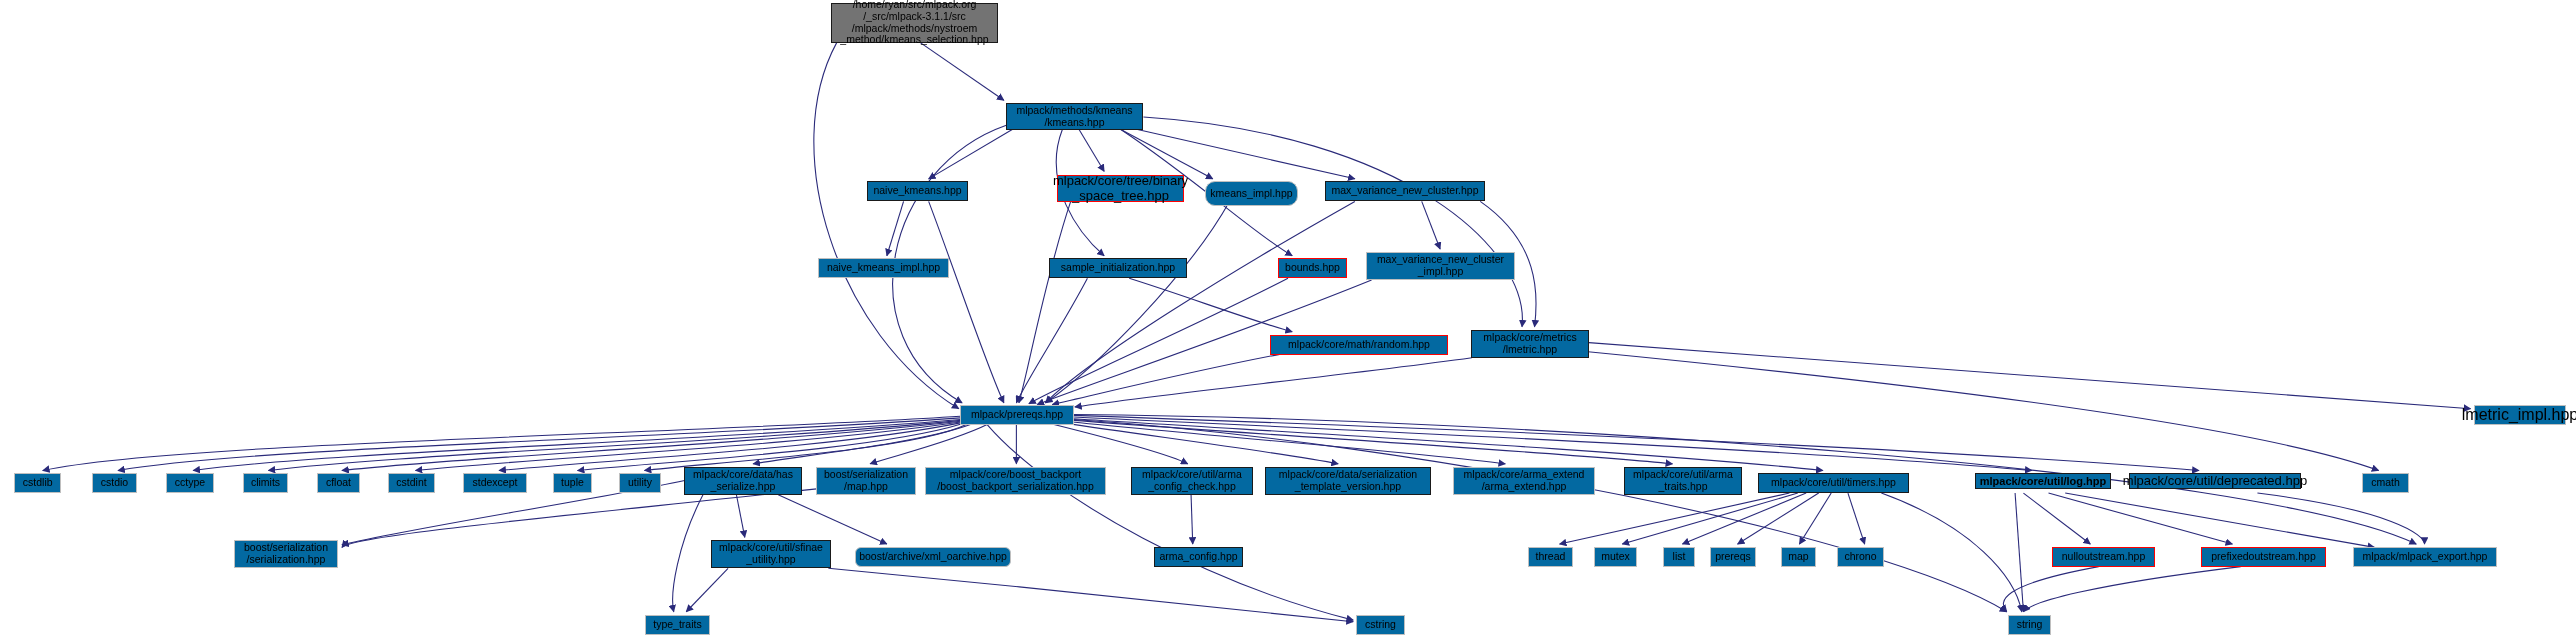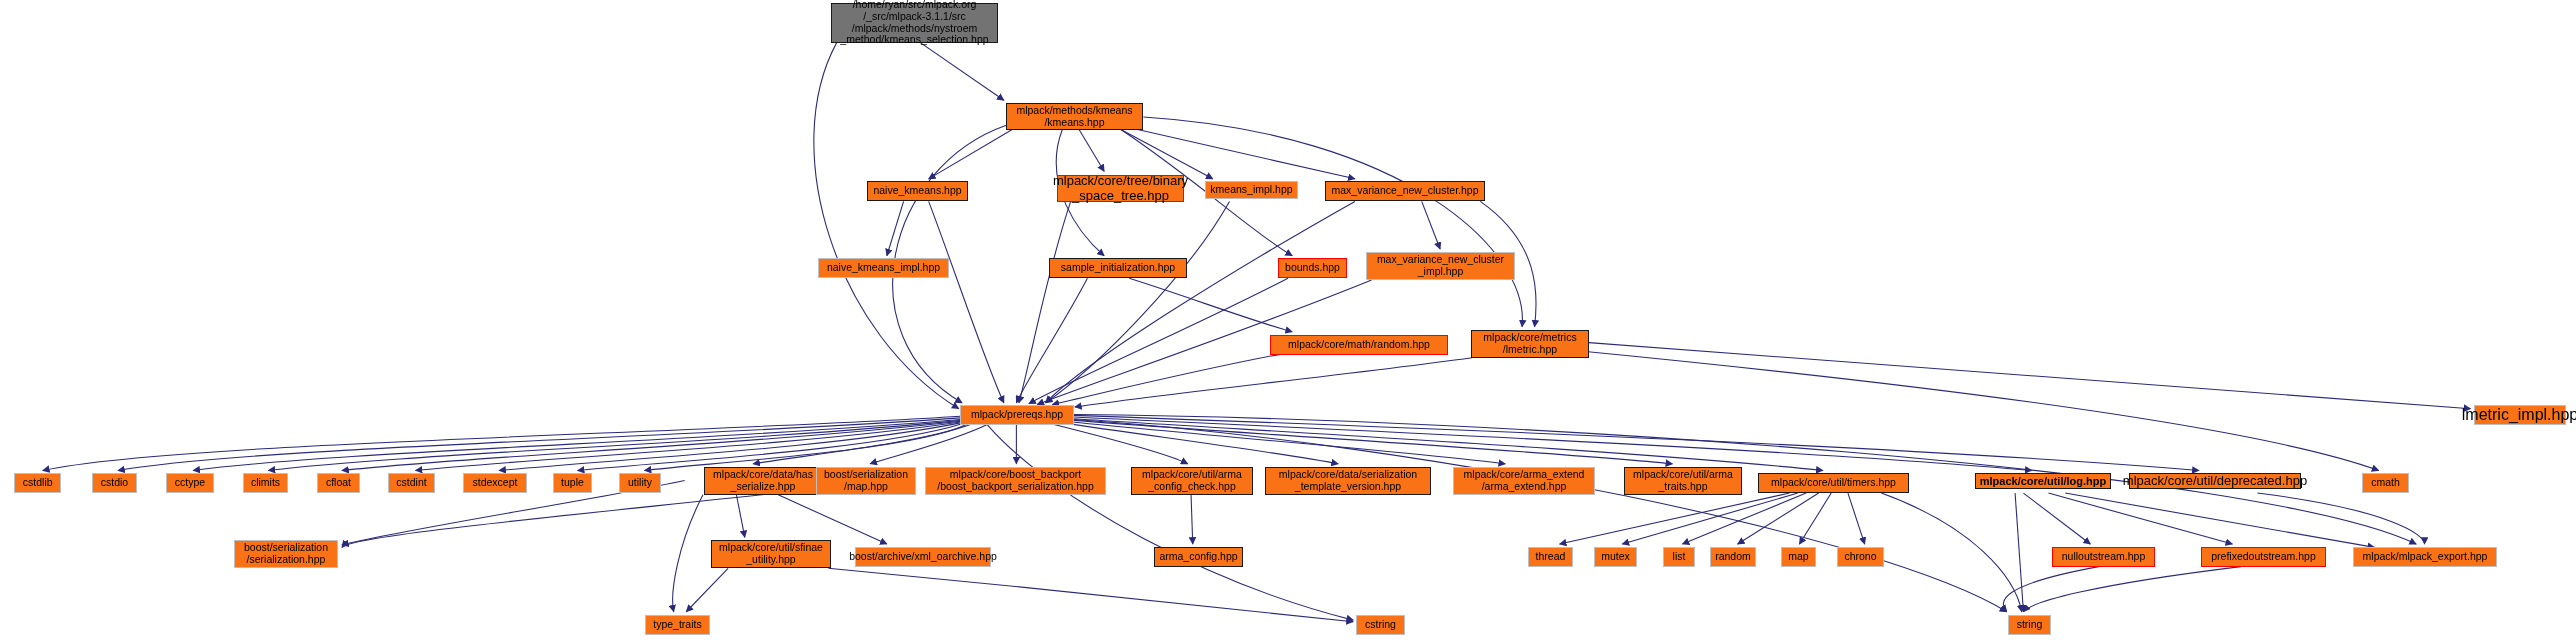--- a/index.html
+++ b/index.html
@@ -22,21 +22,21 @@
     height: 641px;
     pointer-events: none;
   }
   .node {
     position: absolute;
     box-sizing: border-box;
     display: flex;
     align-items: center;
     justify-content: center;
     text-align: center;
-    background: #f97316;
+    background: #0369a1;
     color: #000000;
     line-height: 1.12;
     white-space: pre-line;
     z-index: 5;
   }
   
   .b-grey   { border: 0.8px solid #bfbfbf; }
   .b-black  { border: 1.3px solid #1a1a1a; }
   .b-red    { border: 1.5px solid #ff0000; }
   .b-root   { border: 1.5px solid #1a1a1a; background: #737373; }
@@ -126,42 +126,42 @@
   <div id="node-layer">
       <div class="node b-root" style="left: 831px; top: 2.5px; width: 167px; height: 40px; font-size: 10.5px;">/home/ryan/src/mlpack.org
 /_src/mlpack-3.1.1/src
 /mlpack/methods/nystroem
 _method/kmeans_selection.hpp</div>
       <div class="node b-black" style="left: 1006px; top: 103px; width: 137px; height: 27px; font-size: 10.5px;">mlpack/methods/kmeans
 /kmeans.hpp</div>
       <div class="node b-black" style="left: 867px; top: 181px; width: 101px; height: 20px; font-size: 10.5px;">naive_kmeans.hpp</div>
       <div class="node b-red" style="left: 1057px; top: 175px; width: 127px; height: 27px; font-size: 13px;">mlpack/core/tree/binary
 _space_tree.hpp</div>
-      <div class="node b-grey" style="left: 1205px; top: 181px; width: 93px; height: 18px; font-size: 10.5px;">kmeans_impl.hpp</div>
+      <div class="node b-grey" style="left: 1205px; top: 181px; width: 93px; height: 25px; font-size: 10.5px; border-radius: 10px;">kmeans_impl.hpp</div>
       <div class="node b-black" style="left: 1325px; top: 181px; width: 160px; height: 20px; font-size: 10.5px;">max_variance_new_cluster.hpp</div>
       <div class="node b-grey" style="left: 818px; top: 258px; width: 131px; height: 20px; font-size: 10.5px;">naive_kmeans_impl.hpp</div>
       <div class="node b-black" style="left: 1049px; top: 258px; width: 138px; height: 20px; font-size: 10.5px;">sample_initialization.hpp</div>
       <div class="node b-red" style="left: 1278px; top: 258px; width: 69px; height: 20px; font-size: 10.5px;">bounds.hpp</div>
       <div class="node b-grey" style="left: 1366px; top: 252px; width: 149px; height: 28.4px; font-size: 10.5px;">max_variance_new_cluster
 _impl.hpp</div>
       <div class="node b-red" style="left: 1270px; top: 335px; width: 178px; height: 20px; font-size: 10.5px;">mlpack/core/math/random.hpp</div>
       <div class="node b-black" style="left: 1471px; top: 330px; width: 118px; height: 28.4px; font-size: 10.5px;">mlpack/core/metrics
 /lmetric.hpp</div>
       <div class="node b-grey" style="left: 960px; top: 405px; width: 114px; height: 20px; font-size: 10.5px;">mlpack/prereqs.hpp</div>
       <div class="node b-grey" style="left: 2474px; top: 405px; width: 92px; height: 20px; font-size: 16px;">lmetric_impl.hpp</div>
       <div class="node b-grey" style="left: 14.2px; top: 473px; width: 47px; height: 20px; font-size: 10.5px;">cstdlib</div>
       <div class="node b-grey" style="left: 92px; top: 473px; width: 45px; height: 20px; font-size: 10.5px;">cstdio</div>
       <div class="node b-grey" style="left: 166px; top: 473px; width: 48px; height: 20px; font-size: 10.5px;">cctype</div>
       <div class="node b-grey" style="left: 243px; top: 473px; width: 45px; height: 20px; font-size: 10.5px;">climits</div>
       <div class="node b-grey" style="left: 317px; top: 473px; width: 43px; height: 20px; font-size: 10.5px;">cfloat</div>
       <div class="node b-grey" style="left: 388px; top: 473px; width: 47px; height: 20px; font-size: 10.5px;">cstdint</div>
       <div class="node b-grey" style="left: 463px; top: 473px; width: 64px; height: 20px; font-size: 10.5px;">stdexcept</div>
       <div class="node b-grey" style="left: 553px; top: 473px; width: 39px; height: 20px; font-size: 10.5px;">tuple</div>
       <div class="node b-grey" style="left: 619px; top: 473px; width: 42px; height: 20px; font-size: 10.5px;">utility</div>
-      <div class="node b-black" style="left: 684px; top: 467px; width: 118px; height: 28.4px; font-size: 10.5px; margin-left: 20px;">mlpack/core/data/has
+      <div class="node b-black" style="left: 684px; top: 467px; width: 118px; height: 28.4px; font-size: 10.5px;">mlpack/core/data/has
 _serialize.hpp</div>
       <div class="node b-grey" style="left: 816px; top: 467px; width: 100px; height: 28.4px; font-size: 10.5px;">boost/serialization
 /map.hpp</div>
       <div class="node b-grey" style="left: 925px; top: 467px; width: 181px; height: 28.4px; font-size: 10.5px;">mlpack/core/boost_backport
 /boost_backport_serialization.hpp</div>
       <div class="node b-black" style="left: 1131px; top: 467px; width: 122px; height: 28.4px; font-size: 10.5px;">mlpack/core/util/arma
 _config_check.hpp</div>
       <div class="node b-black" style="left: 1265px; top: 467px; width: 166px; height: 28.4px; font-size: 10.5px;">mlpack/core/data/serialization
 _template_version.hpp</div>
       <div class="node b-grey" style="left: 1453px; top: 467px; width: 142px; height: 28.4px; font-size: 10.5px;">mlpack/core/arma_extend
@@ -169,26 +169,26 @@
       <div class="node b-black" style="left: 1624px; top: 467px; width: 118px; height: 28.4px; font-size: 10.5px;">mlpack/core/util/arma
 _traits.hpp</div>
       <div class="node b-black" style="left: 1758px; top: 473px; width: 151px; height: 20px; font-size: 10.5px;">mlpack/core/util/timers.hpp</div>
       <div class="node b-black" style="left: 1975px; top: 473px; width: 136px; height: 16px; font-size: 11px; font-weight: bold;">mlpack/core/util/log.hpp</div>
       <div class="node b-black" style="left: 2129px; top: 473px; width: 172px; height: 16px; font-size: 13px;">mlpack/core/util/deprecated.hpp</div>
       <div class="node b-grey" style="left: 2362px; top: 473px; width: 47px; height: 20px; font-size: 10.5px;">cmath</div>
       <div class="node b-grey" style="left: 234px; top: 540px; width: 104px; height: 28.4px; font-size: 10.5px;">boost/serialization
 /serialization.hpp</div>
       <div class="node b-black" style="left: 711px; top: 540px; width: 120px; height: 28.4px; font-size: 10.5px;">mlpack/core/util/sfinae
 _utility.hpp</div>
-      <div class="node b-grey" style="left: 855px; top: 547px; width: 136px; height: 20px; font-size: 10.5px;">boost/archive/xml_oarchive.hpp</div>
+      <div class="node b-grey" style="left: 855px; top: 547px; width: 156px; height: 20px; font-size: 10.5px; border-radius: 6px;">boost/archive/xml_oarchive.hpp</div>
       <div class="node b-black" style="left: 1154px; top: 547px; width: 89px; height: 20px; font-size: 10.5px;">arma_config.hpp</div>
       <div class="node b-grey" style="left: 1528px; top: 547px; width: 45px; height: 20px; font-size: 10.5px;">thread</div>
       <div class="node b-grey" style="left: 1594px; top: 547px; width: 43px; height: 20px; font-size: 10.5px;">mutex</div>
       <div class="node b-grey" style="left: 1663px; top: 547px; width: 32px; height: 20px; font-size: 10.5px;">list</div>
-      <div class="node b-grey" style="left: 1710px; top: 547px; width: 46px; height: 20px; font-size: 10.5px;">random</div>
+      <div class="node b-grey" style="left: 1710px; top: 547px; width: 46px; height: 20px; font-size: 10.5px;">prereqs</div>
       <div class="node b-grey" style="left: 1781px; top: 547px; width: 35px; height: 20px; font-size: 10.5px;">map</div>
       <div class="node b-grey" style="left: 1837px; top: 547px; width: 47px; height: 20px; font-size: 10.5px;">chrono</div>
       <div class="node b-red" style="left: 2052px; top: 547px; width: 103px; height: 20px; font-size: 10.5px;">nulloutstream.hpp</div>
       <div class="node b-red" style="left: 2201px; top: 547px; width: 125px; height: 20px; font-size: 10.5px;">prefixedoutstream.hpp</div>
       <div class="node b-grey" style="left: 2353px; top: 547px; width: 144px; height: 20px; font-size: 10.5px;">mlpack/mlpack_export.hpp</div>
       <div class="node b-grey" style="left: 645px; top: 615px; width: 65px; height: 20px; font-size: 10.5px;">type_traits</div>
       <div class="node b-grey" style="left: 1356px; top: 615px; width: 49px; height: 20px; font-size: 10.5px;">cstring</div>
       <div class="node b-grey" style="left: 2008px; top: 615px; width: 43px; height: 20px; font-size: 10.5px;">string</div>
     </div>
 </div>

